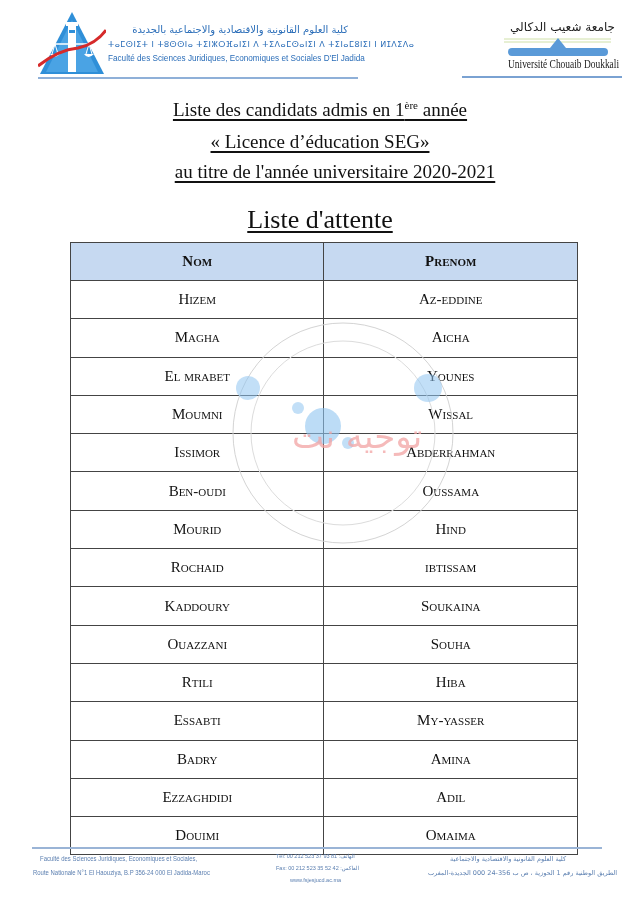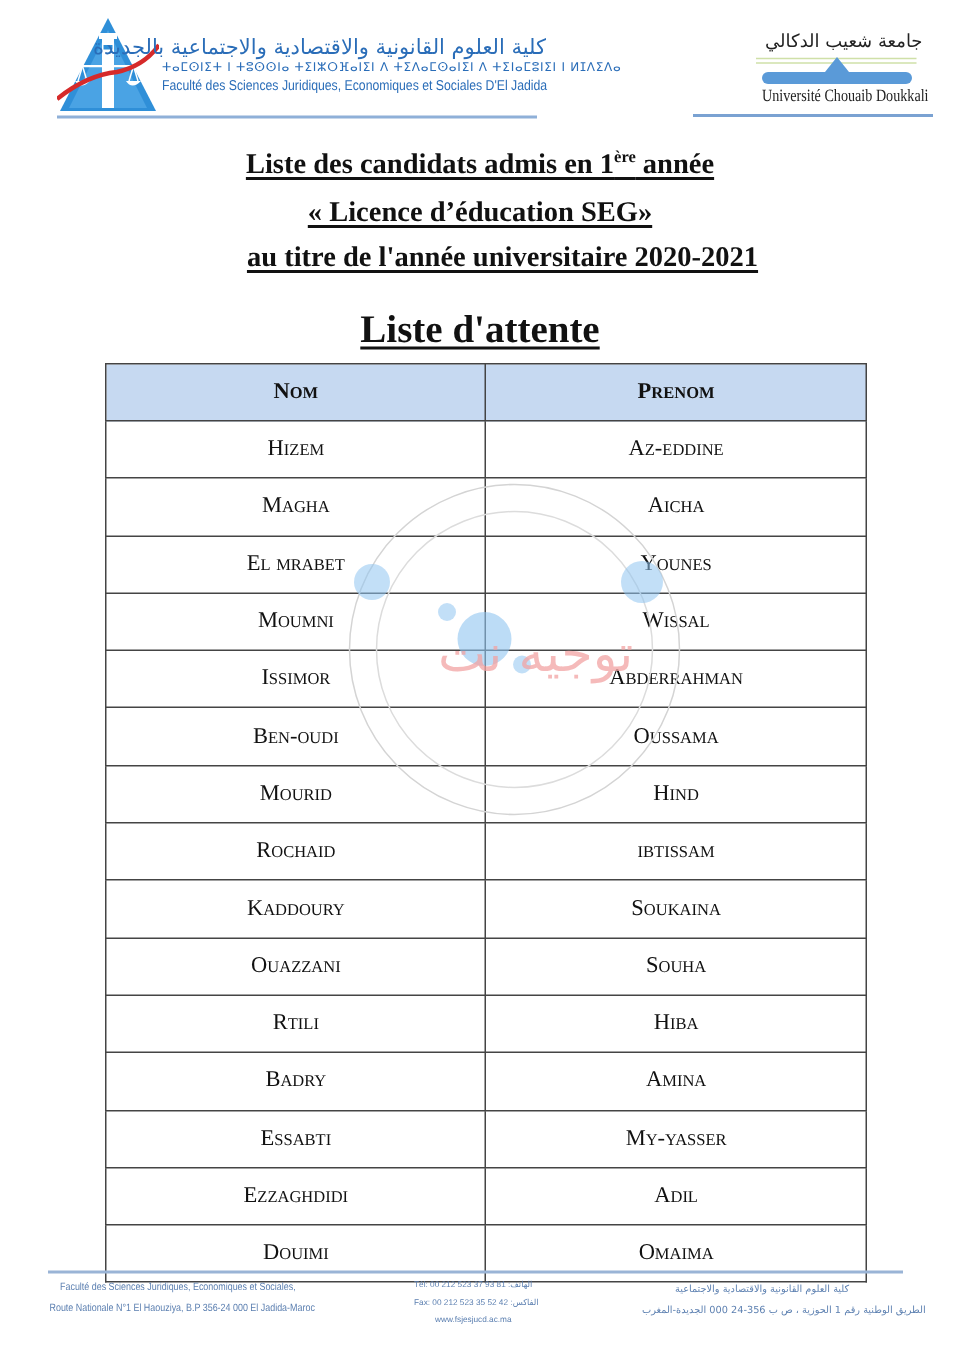--- a/index.html
+++ b/index.html
@@ -1,31 +1,31 @@
 <!DOCTYPE html>
 <html><head>
 <meta charset="utf-8">
 <style>
   html, body { margin:0; padding:0; background:#ffffff; }
   body { width:640px; height:905px; position:relative; overflow:hidden; font-family:"Liberation Serif", serif; color:#111; }
   .abs { position:absolute; }
 
   
   .logo-left { left:38px; top:10px; width:68px; height:66px; }
-  .fac-ar { left:108px; top:24px; font-family:"DejaVu Sans", sans-serif; font-size:14px; color:#2a6db8; direction:rtl; width:240px; text-align:right; white-space:nowrap;margin-left:16px; }
+  .fac-ar { left:108px; top:24px; font-family:"DejaVu Sans", sans-serif; font-size:10px; color:#2a6db8; direction:rtl; width:240px; text-align:right; white-space:nowrap; }
   .fac-tif { left:108px; top:40px; font-family:"DejaVu Sans", sans-serif; font-size:8px; color:#2a6db8; letter-spacing:0.5px; white-space:nowrap; }
   .fac-fr { left:108px; top:52px; font-family:"Liberation Sans", sans-serif; font-size:9.5px; color:#2a6db8; white-space:nowrap; transform:scaleX(0.86); transform-origin:left; }
   .hdr-line-left { left:38px; top:77px; width:320px; height:2px; background:#8fb0d8; }
   .univ-ar { left:500px; top:20px; width:115px; font-family:"DejaVu Sans", sans-serif; font-size:12px; color:#222; direction:rtl; }
   .univ-shape { left:500px; top:36px; width:115px; height:22px; }
   .univ-fr { left:497px; top:58px; width:122px; font-family:"Liberation Serif", serif; font-size:11.5px; color:#222; text-align:center; white-space:nowrap; transform:scaleX(0.82); transform-origin:center; }
   .hdr-line-right { left:462px; top:76px; width:160px; height:2px; background:#7aa2d2; }
 
   
-  .title { left:0; width:640px; text-align:center; font-weight:bold; font-size:19px; text-decoration:underline; text-underline-offset:3px; text-decoration-thickness:1.5px; font-family:"Liberation Serif", serif; }
+  .title { left:0; width:640px; text-align:center; font-weight:normal; font-size:19px; text-decoration:underline; text-underline-offset:3px; text-decoration-thickness:1.5px; font-family:"Liberation Serif", serif; }
   .t1 { top:99px; }
   .t1 sup { font-size:11px; }
   .t2 { top:131px; }
   .t3 { top:161px;margin-left:15px; }
   .t4 { top:205px; font-size:26px; text-decoration-thickness:2px; }
 
   
   .tbl { left:70px; top:242px; width:508px; border-collapse:collapse; }
   .tbl th, .tbl td { border:1.2px solid #444; text-align:center; font-variant:small-caps; font-family:"Liberation Serif", serif; padding:4px; }
   .tbl th { background:#c6d9f1; height:29px; font-size:15px; font-weight:bold; }
@@ -140,26 +140,26 @@
       </tr>
     <tr>
         <td>Ouazzani</td>
         <td>Souha</td>
       </tr>
     <tr>
         <td>Rtili</td>
         <td>Hiba</td>
       </tr>
     <tr>
+        <td>Essabti</td>
+        <td>My-yasser</td>
+      </tr>
+    <tr>
         <td>Badry</td>
         <td>Amina</td>
-      </tr>
-    <tr>
-        <td>Essabti</td>
-        <td>My-yasser</td>
       </tr>
     <tr>
         <td>Ezzaghdidi</td>
         <td>Adil</td>
       </tr>
     <tr>
         <td>Douimi</td>
         <td>Omaima</td>
       </tr>
   </tbody>

